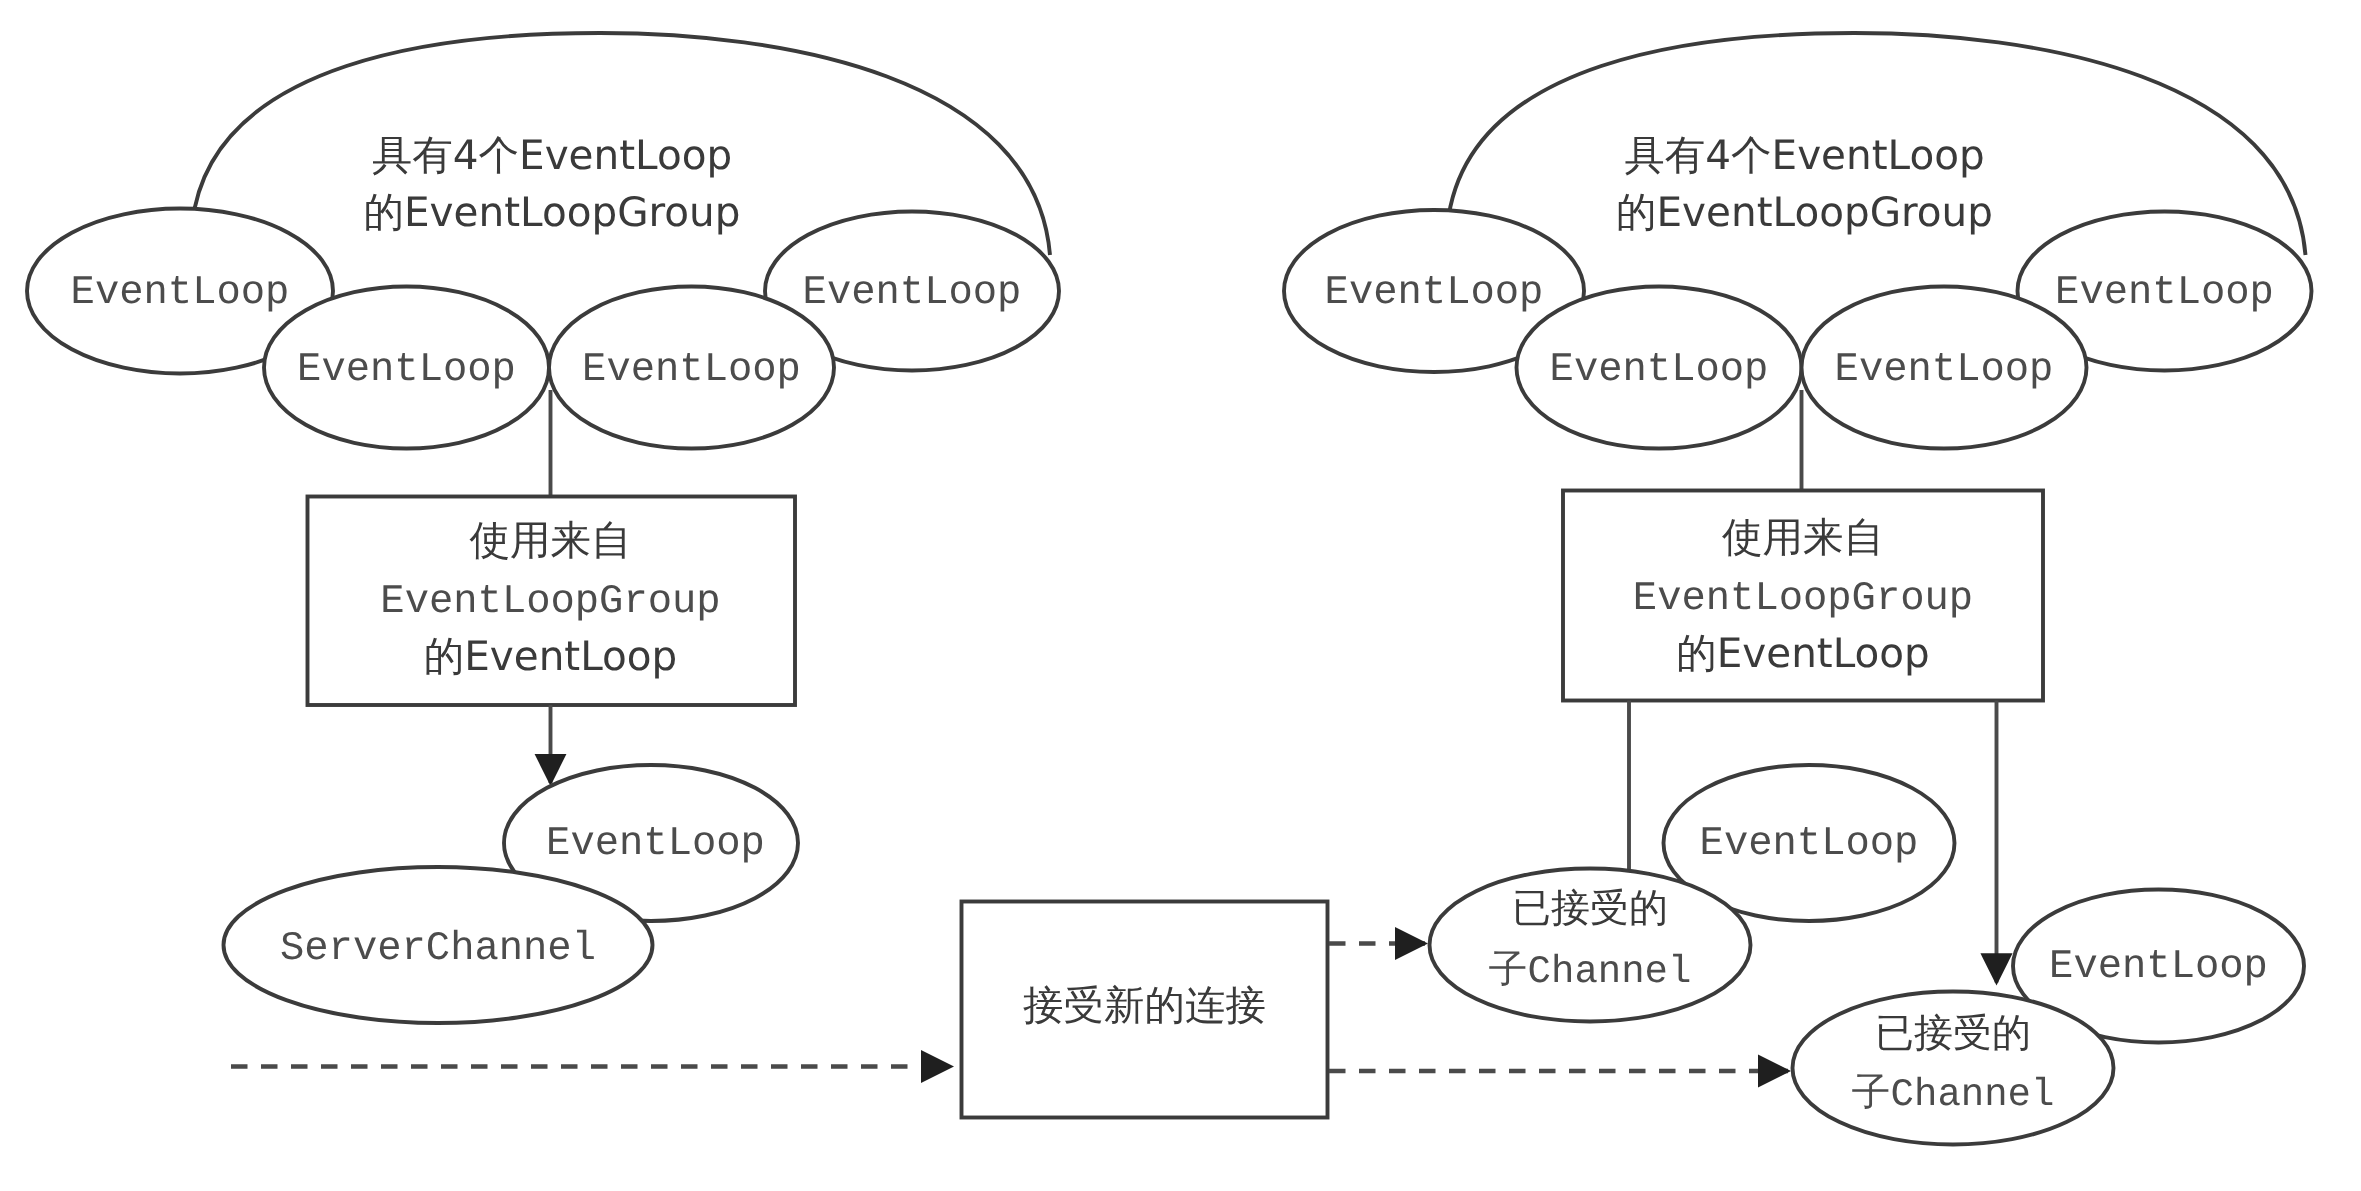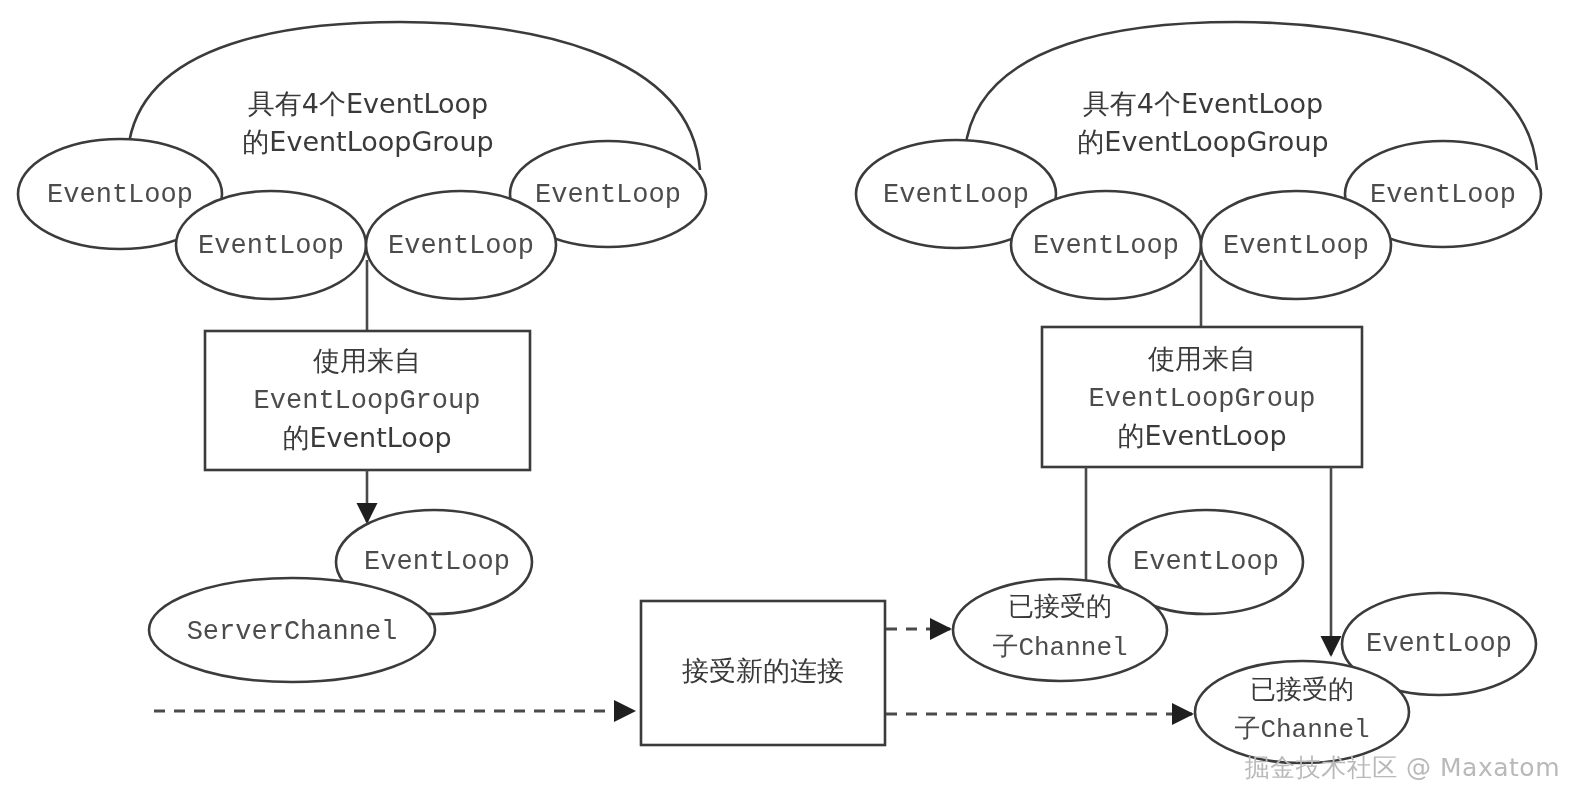--- a/index.html
+++ b/index.html
@@ -178,15 +178,14 @@
 
       <ellipse class="node-ellipse" cx="1302" cy="712" rx="107" ry="51"></ellipse>
       <text class="label-cjk label-sm" x="1302" y="690">已接受的</text>
       <text class="label label-sm" x="1302" y="730">子Channel</text>
 
       <text class="label" x="1439" y="644">EventLoop</text>
     </g>
 
   </svg>
 
-  <div class="watermark">掘金技术社区 @ Maxatom</div>
 
 </div>
 
 </body></html>

